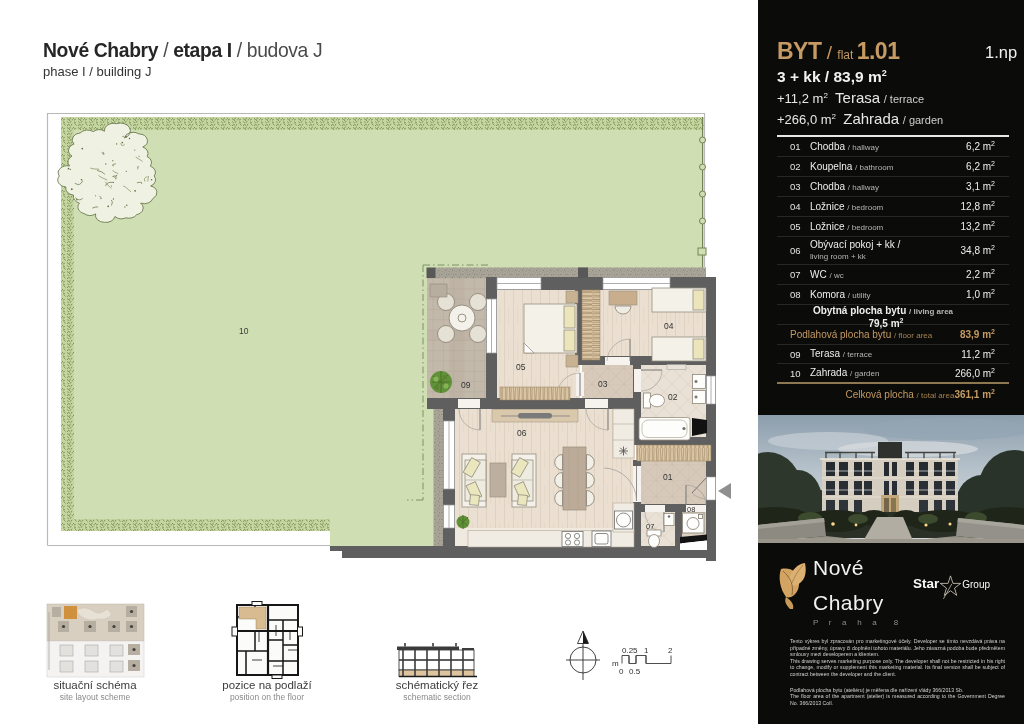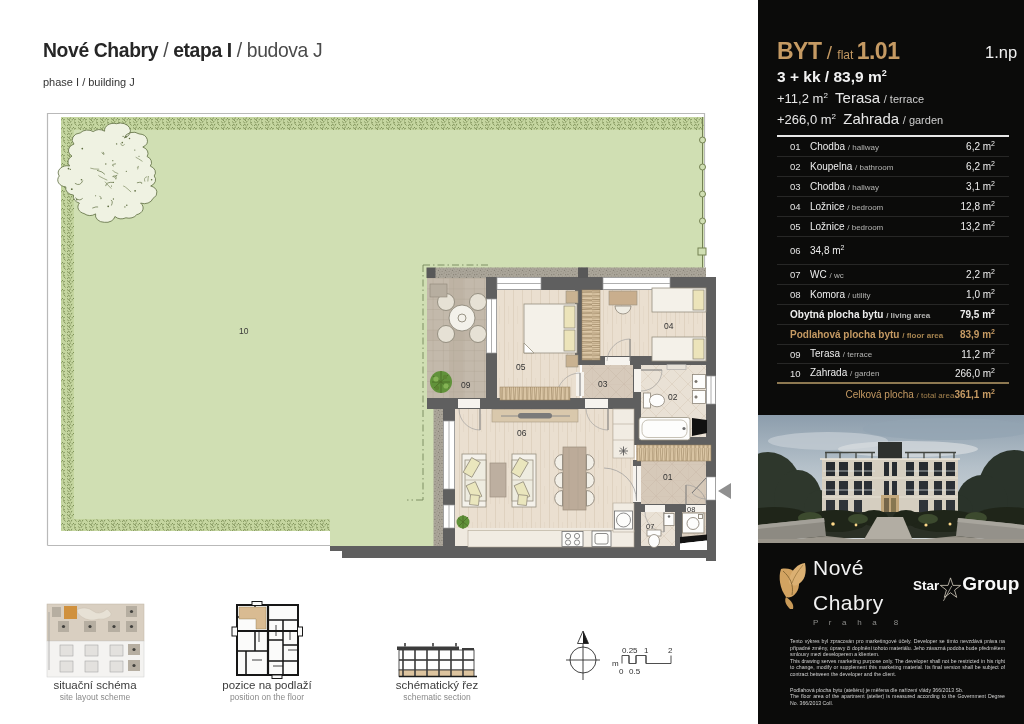--- a/index.html
+++ b/index.html
@@ -12,21 +12,21 @@
 .rname{font-size:10px;color:#eeeeee;flex:1;line-height:1.1;}
 .rname .sub{font-size:8px;color:#b5b5b3;}
 .rarea{font-size:10px;color:#eeeeee;text-align:right;padding-right:14px;white-space:nowrap;}
 .rarea sup,.rname sup{font-size:7px;}
 </style>
 </head>
 <body>
 
 <div class="abs" style="left:43px;top:38px;color:#262626;">
   <div style="font-size:21px;letter-spacing:-0.4px;transform:scaleX(0.92);transform-origin:0 0;white-space:nowrap;"><b>Nové Chabry</b> <span style="font-weight:400;color:#4a4a4a;">/</span> <b>etapa I</b> <span style="font-weight:400;color:#4a4a4a;">/ budova J</span></div>
-  <div style="font-size:11px;margin-top:14px;color:#333;">phase I / building J</div>
+  <div style="font-size:13px;margin-top:2px;color:#333;">phase I / building J</div>
 </div>
 
 <svg class="abs" style="left:0;top:0;" width="758" height="724" viewBox="0 0 758 724">
 <defs>
 <pattern id="wood" width="9" height="36" patternUnits="userSpaceOnUse">
   <rect width="9" height="36" fill="#eadfd0"></rect>
   <line x1="0.4" y1="0" x2="0.4" y2="36" stroke="#d9cab6" stroke-width="0.7"></line>
   <line x1="4.6" y1="18" x2="4.6" y2="36" stroke="#dfd2c0" stroke-width="0.5"></line>
 </pattern>
 <pattern id="terr" width="10.3" height="10.3" patternUnits="userSpaceOnUse">
@@ -591,40 +591,41 @@
         <span class="rname">Ložnice <span class="sub">/ bedroom</span></span>
         <span class="rarea">12,8 m<sup>2</sup></span>
       </div>
     <div class="row" style="height:19px;">
         <span class="rnum">05</span>
         <span class="rname">Ložnice <span class="sub">/ bedroom</span></span>
         <span class="rarea">13,2 m<sup>2</sup></span>
       </div>
     <div class="row" style="height:27px;">
         <span class="rnum">06</span>
+        <span class="rname">Obývací pokoj + kk /<br><span class="sub">living room + kk</span></span>
         <span class="rarea">34,8 m<sup>2</sup></span>
       </div>
     <div class="row" style="height:19px;">
         <span class="rnum">07</span>
         <span class="rname">WC <span class="sub">/ wc</span></span>
         <span class="rarea">2,2 m<sup>2</sup></span>
       </div>
     <div class="row" style="height:19px;">
         <span class="rnum">08</span>
         <span class="rname">Komora <span class="sub">/ utility</span></span>
         <span class="rarea">1,0 m<sup>2</sup></span>
       </div>
-    <div class="row" style="height:19px;">
+    <div class="row" style="height:19px;flex-direction:column;">
         <span class="rnum"></span>
         <span class="rname" style="font-weight:bold;margin-left:-20px;">Obytná plocha bytu <span class="sub">/ living area</span></span>
         <span class="rarea" style="font-weight:bold;">79,5 m<sup>2</sup></span>
       </div>
     <div class="row" style="height:19px;">
         <span class="rnum"></span>
-        <span class="rname gold" style="font-weight:bold;margin-left:-20px;">Podlahová plocha bytu <span class="sub" style="color:#a5834f;">/ floor area</span></span>
+        <span class="rname gold" style="font-weight:normal;margin-left:-20px;">Podlahová plocha bytu <span class="sub" style="color:#a5834f;">/ floor area</span></span>
         <span class="rarea gold" style="font-weight:bold;">83,9 m<sup>2</sup></span>
       </div>
     <div class="row" style="height:18px;">
         <span class="rnum">09</span>
         <span class="rname">Terasa <span class="sub">/ terrace</span></span>
         <span class="rarea">11,2 m<sup>2</sup></span>
       </div>
     <div class="row" style="height:18px;border-bottom:2px solid #8d7851;">
         <span class="rnum">10</span>
         <span class="rname">Zahrada <span class="sub">/ garden</span></span>
@@ -776,21 +777,21 @@
     <div class="abs" style="left:55px;top:14px;color:#f2f2f2;">
       <div style="font-size:21px;font-weight:300;letter-spacing:0.5px;line-height:1;">Nové</div>
       <div style="font-size:21px;font-weight:300;letter-spacing:0.5px;line-height:1;margin-top:14px;">Chabry</div>
       <div style="font-size:8px;letter-spacing:4.2px;color:#8d8d8b;margin-top:5px;">P r a h a &nbsp;8</div>
     </div>
 
     <div class="abs" style="left:155px;top:30px;color:#fafafa;white-space:nowrap;">
       <span style="font-size:13.5px;font-weight:bold;vertical-align:4px;">Star</span><svg style="vertical-align:-8px;" width="23" height="27" viewBox="0 0 26 30">
         <path d="M13,3 L15.8,11.5 H24.5 L17.6,16.8 L20,25 L13,19.8 L6,25 L8.4,16.8 L1.5,11.5 H10.2 Z" fill="#0b0b0a" stroke="#d9d2c2" stroke-width="0.9"></path>
         <path d="M5,29 L14.5,12" stroke="#d9d2c2" stroke-width="0.8"></path>
-      </svg><span style="font-size:19px;font-weight:bold;vertical-align:4px;">Group</span>
+      </svg><span style="font-size:10px;font-weight:normal;vertical-align:4px;">Group</span>
     </div>
   </div>
 
   <div class="abs" style="left:32px;top:638px;width:215px;font-size:5.2px;line-height:6.6px;color:#d2d2d2;text-align:justify;">
     <div>Tento výkres byl zpracován pro marketingové účely. Developer se tímto nevzdává práva na případné změny, úpravy či doplnění tohoto materiálu. Jeho závazná podoba bude předmětem smlouvy mezi developerem a klientem.</div>
     <div>This drawing serves marketing purpose only. The developer shall not be restricted in his right to change, modify or supplement this marketing material. Its final version shall be subject of contract between the developer and the client.</div>
     <div style="height:9px;"></div>
     <div>Podlahová plocha bytu (ateliéru) je měřena dle nařízení vlády 366/2013 Sb.</div>
     <div>The floor area of the apartment (atelier) is measured according to the Government Degree No. 366/2013 Coll.</div>
   </div>

